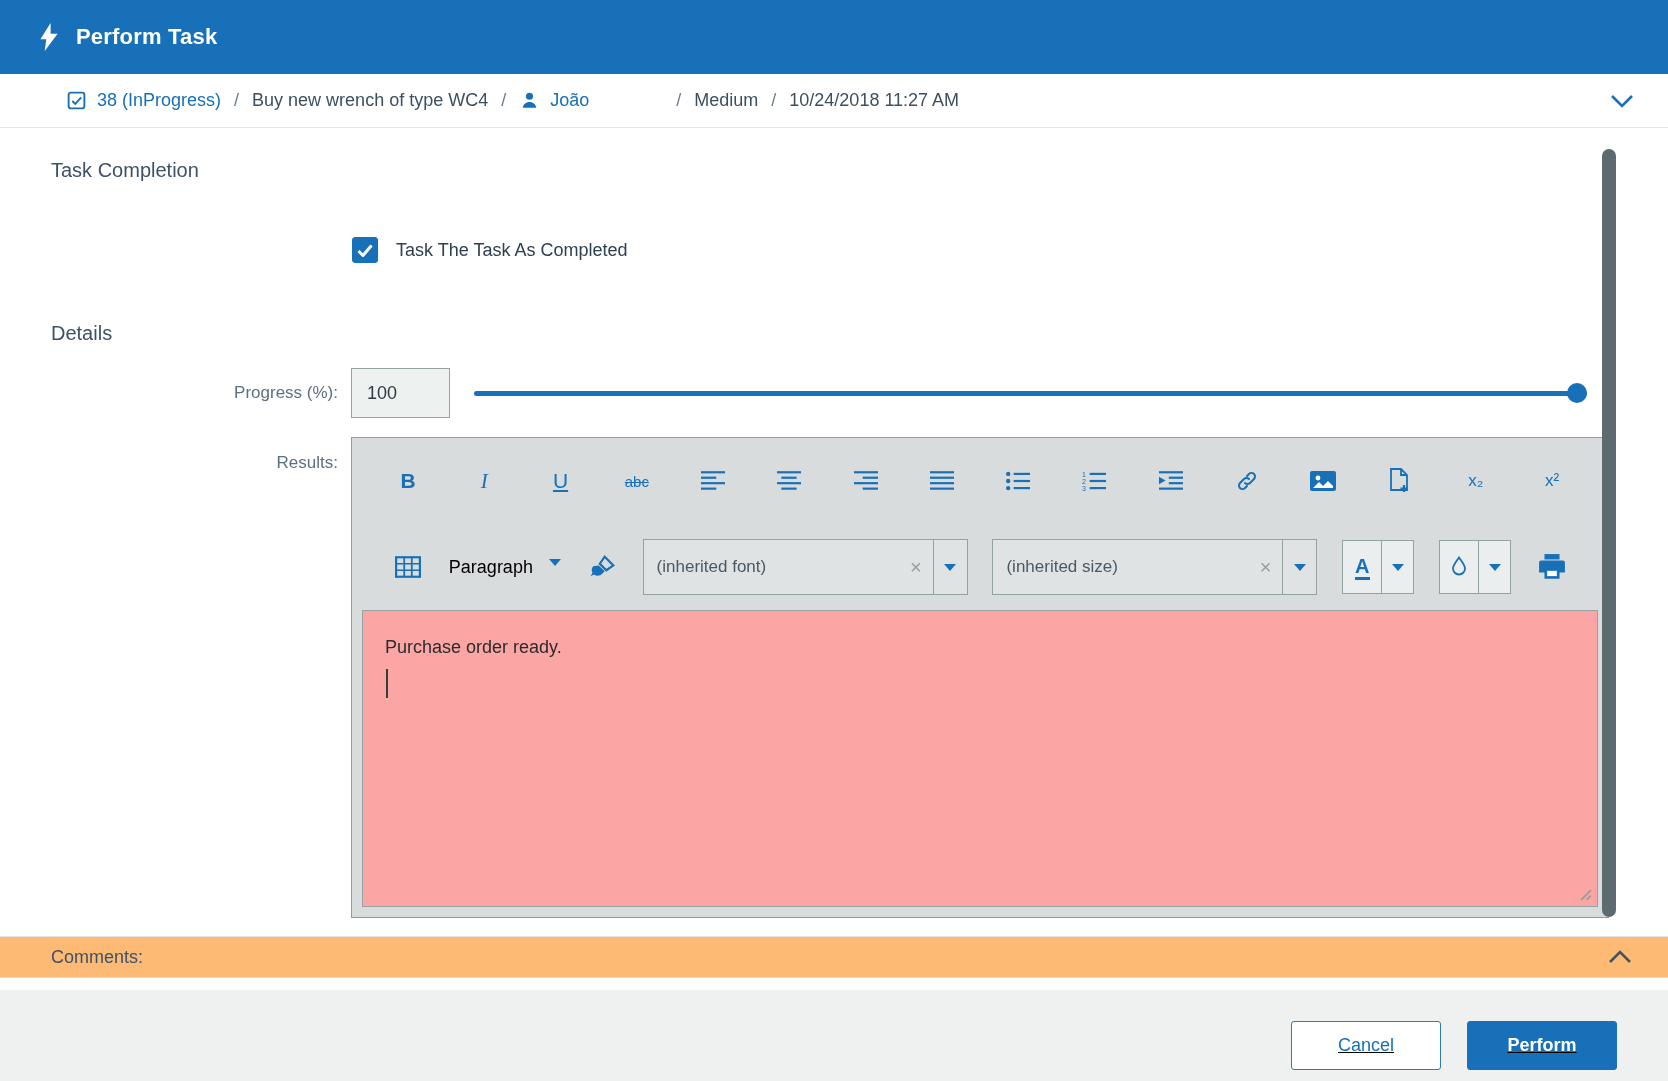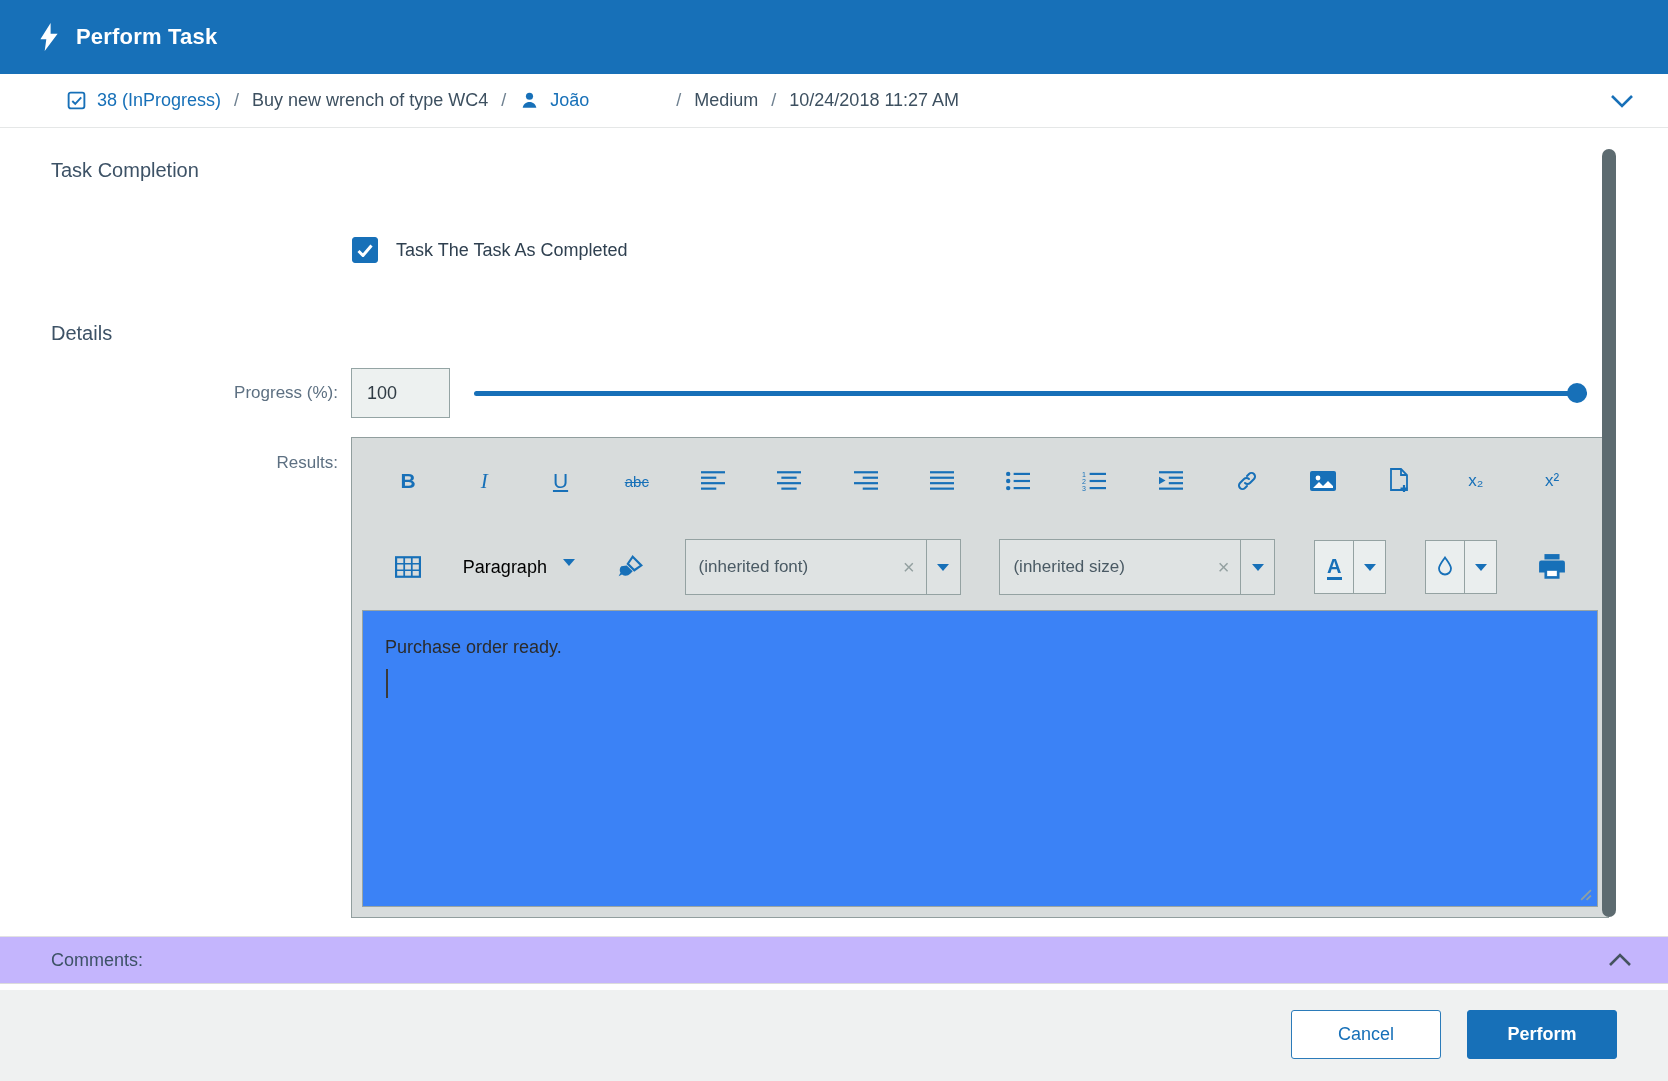--- a/index.html
+++ b/index.html
@@ -54,42 +54,42 @@
   .g-italic { font-size:21px; font-style:italic; font-family:"Liberation Serif", serif; color:#1770b8; }
   .g-underline { font-size:21px; text-decoration:underline; color:#1770b8; }
   .g-strike { font-size:15px; text-decoration:line-through; color:#1770b8; }
   .g-sub, .g-sup { font-size:17px; color:#1770b8; }
 
   .paragraph-dd { background:none; border:none; cursor:pointer; display:flex; align-items:center; gap:16px; height:44px; }
   .paragraph-dd .dd-label { font-size:18px; color:#000000; }
   .caret { width:0; height:0; border-left:6px solid transparent; border-right:6px solid transparent; border-top:7px solid #1770b8; }
   .caret-raised { margin-bottom:10px; }
 
-  .combo { width:276px; height:56px; border:1px solid #94a2a2; background:#dfe3e3; display:flex; align-items:center; }
+  .combo { width:325px; height:56px; border:1px solid #94a2a2; background:#dfe3e3; display:flex; align-items:center; }
   .combo-text { padding-left:13px; font-size:17px; color:#4a5a64; }
   .combo-clear { margin-left:auto; border:none; background:none; color:#93a0a0; font-size:20px; padding:0 11px; cursor:pointer; font-family:"Liberation Sans", sans-serif; }
   .combo-caret-btn { width:34px; height:100%; border:none; border-left:1px solid #94a2a2; background:none; display:flex; align-items:center; justify-content:center; cursor:pointer; }
 
   .split-btn { display:flex; height:54px; }
   .color-main { width:40px; height:100%; border:1px solid #94a2a2; background:#eaeeee; display:flex; align-items:center; justify-content:center; cursor:pointer; }
   .color-main .g-A { color:#1770b8; font-size:20px; font-weight:600; border-bottom:3px solid #1770b8; line-height:1.1; }
   .color-caret { width:32px; height:100%; border:1px solid #94a2a2; border-left:none; background:#eaeeee; display:flex; align-items:center; justify-content:center; cursor:pointer; }
 
-  .editor-content { position:relative; flex:1 1 auto; margin:0 10px 10px 10px; background:#3b82f6; border:1px solid #98a4a4; padding:26px 22px; overflow:hidden; }
+  .editor-content { position:relative; flex:1 1 auto; margin:0 10px 10px 10px; background:#fca5a5; border:1px solid #98a4a4; padding:26px 22px; overflow:hidden; }
   .editor-content p { font-size:18px; color:#2b2b2b; }
   .caret-line { width:2px; height:29px; background:#3a3a3a; margin-top:11px; margin-left:1px; }
   .resize-handle { position:absolute; right:5px; bottom:5px; }
 
   
-  .comments { position:absolute; left:0; top:936px; width:100%; height:48px; background:#c4b5fd; border-top:1px solid #e2e2e2; border-bottom:1px solid #dcdcdc; display:flex; align-items:center; padding:0 32px 0 51px; font-size:18px; color:#3d5266; }
+  .comments { position:absolute; left:0; top:936px; width:100%; height:42px; background:#fdba74; border-top:1px solid #e2e2e2; border-bottom:1px solid #dcdcdc; display:flex; align-items:center; padding:0 32px 0 51px; font-size:18px; color:#3d5266; }
   .comments-collapse { margin-left:auto; background:none; border:none; cursor:pointer; display:flex; padding:4px; }
   .comments-collapse svg { width:24px; height:14px; }
 
   
-  .footer { position:absolute; left:0; top:990px; width:100%; height:91px; background:#eff1f1; display:flex; justify-content:flex-end; align-items:flex-start; padding:20px 51px 0 0; gap:26px; }
+  .footer { position:absolute; left:0; top:990px; width:100%; height:91px; background:#eff1f1; display:flex; justify-content:flex-end; align-items:center; padding:20px 51px 0 0; gap:26px;text-decoration:underline; }
   .btn { height:49px; width:150px; border-radius:3px; font-size:18px; cursor:pointer; font-family:"Liberation Sans", sans-serif; }
   .btn-cancel { background:#fff; border:1px solid #2b7bb9; color:#1770b8; }
   .btn-perform { background:#1770b8; border:1px solid #1770b8; color:#fff; font-weight:600; }
 
   
   .scrollbar { position:absolute; right:52px; top:149px; width:14px; height:768px; background:#eceeee; border-radius:7px; }
   .scrollbar .thumb { position:absolute; left:0; top:0; width:14px; height:768px; background:#5d6b70; border-radius:7px; }
 </style>
 </head>
 <body>

